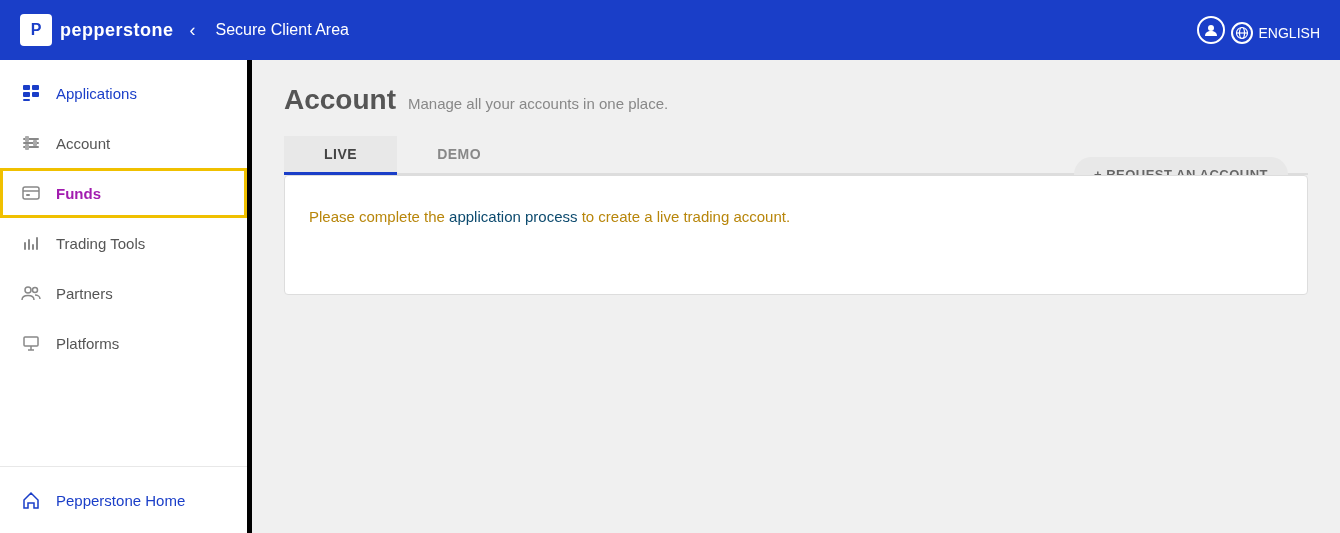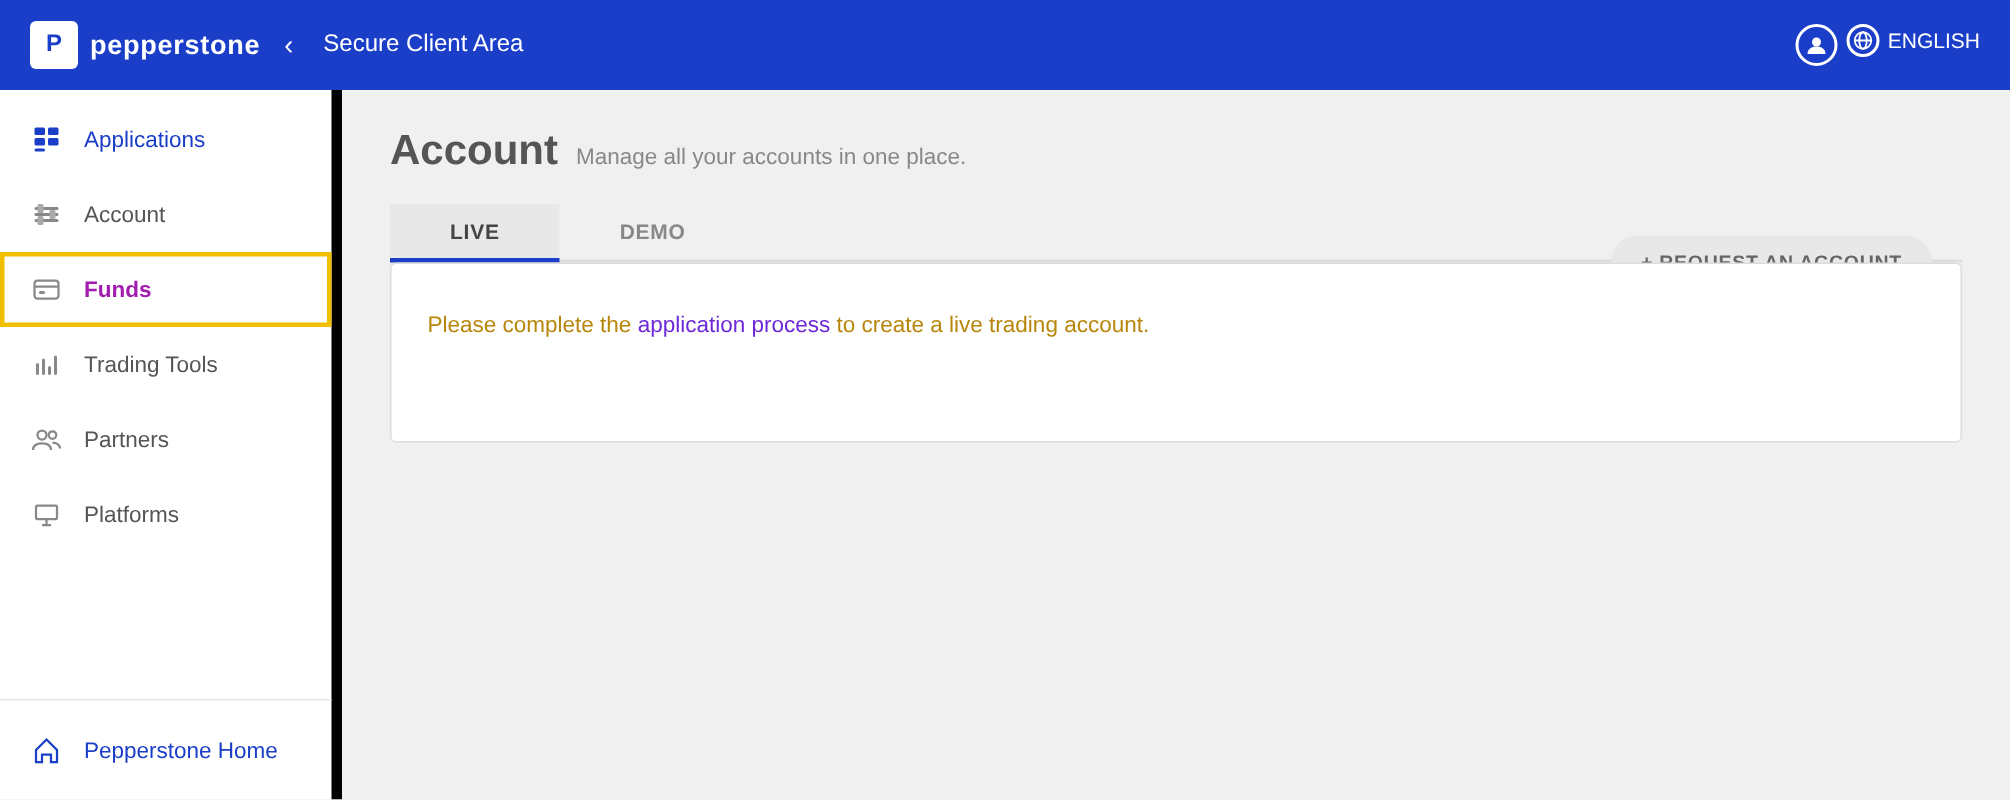--- a/index.html
+++ b/index.html
@@ -48,21 +48,21 @@
       font-size: 18px;
       margin-right: 4px;
     }
     .header-title {
       color: white;
       font-size: 16px;
       font-weight: normal;
     }
     .header-right {
       display: flex;
-      align-items: flex-start;
+      align-items: flex-end;
       gap: 6px;
     }
     .user-icon-btn, .lang-btn {
       display: flex;
       align-items: center;
       gap: 6px;
       color: white;
       font-size: 14px;
       cursor: pointer;
       background: none;
@@ -89,23 +89,23 @@
     }
 
     
     .layout {
       display: flex;
       height: calc(533px - 60px);
     }
 
     
     .sidebar {
-      width: 228px;
+      width: 252px;
       background: white;
-      border-right: 7px solid #000000;
+      border-right: 5px solid #000000;
       flex-shrink: 0;
       display: flex;
       flex-direction: column;
       padding: 8px 0;
     }
     .sidebar-item {
       display: flex;
       align-items: center;
       gap: 14px;
       padding: 14px 20px;
@@ -207,21 +207,21 @@
       display: flex;
       align-items: center;
       gap: 6px;
       letter-spacing: 0.5px;
     }
     .content-message {
       color: #b8860b;
       font-size: 15px;
     }
     .content-message a {
-      color: #6d28d9;
+      color: #0c4a6e;
       text-decoration: none;
     }
 
     
     svg { display: block; }
   </style>
 </head>
 <body>
 
 <div class="header">

